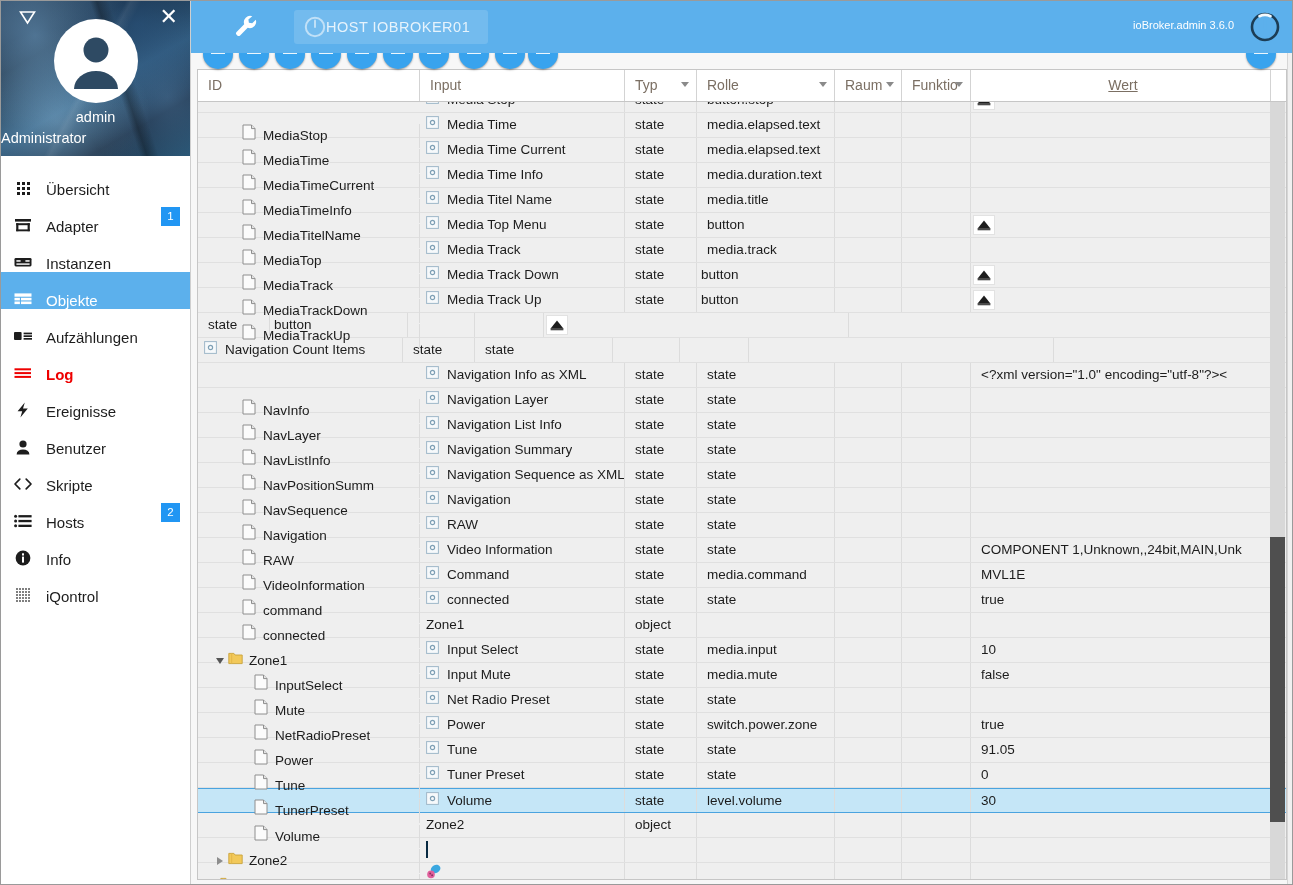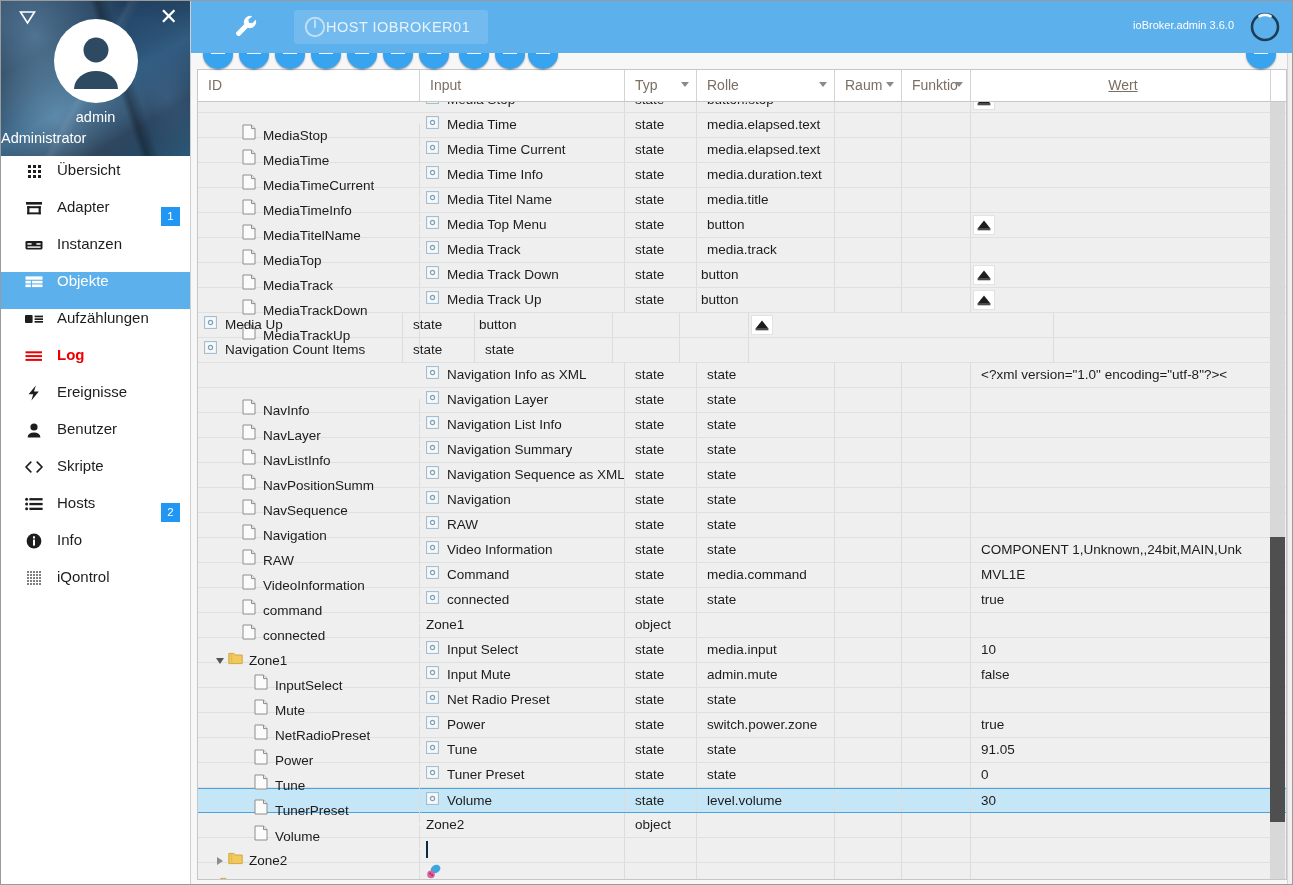--- a/index.html
+++ b/index.html
@@ -70,22 +70,22 @@
   }
   .sh-role {
     position: absolute; left: 0; right: 0; top: 129px;
     text-align: left; color: #ffffff;
     font-size: 14.5px; z-index: 3;
   }
 
   #sidebar-menu { padding-top: 5px; }
   .nav-item {
     position: relative;
-    display: flex; align-items: flex-start;
-    height: 37px; padding-left: 22px;
+    display: flex; align-items: flex-end;
+    height: 37px; padding-left: 11px;
     cursor: pointer;
     font-size: 15px; color: #1d1d1d;
   }
   .nav-item.selected { background: #5cb0ec; color: #ffffff; }
   .nav-item.alert { color: #ee0000; font-weight: bold; }
   .nav-ico {
     width: 22px; height: 20px;
     margin-right: 12px;
     display: flex; align-items: center; justify-content: center;
     flex: 0 0 22px;
@@ -786,28 +786,20 @@
           <div class="cell c-wert">
             <span class="btnpress">
               <svg width="16" height="13" viewBox="0 0 16 13">
   <path d="M8 1.5 L14 9 H2 Z" fill="#1d1d1d"></path>
   <rect x="1.6" y="9" width="12.8" height="2.3" fill="#4a4a4a"></rect>
               </svg>
             </span>
           </div>
         </div>
         <div class="row">
-          <div class="cell c-name">
-            <span style="width: 6px; flex: 0 0 6px;"></span>
-            <span class="state-ico"><svg width="13" height="13" viewBox="0 0 13 13">
-  <rect x="0.6" y="0.6" width="11.8" height="11.8" fill="#f6f9fb" stroke="#9fb8c9" stroke-width="1"></rect>
-  <circle cx="6.5" cy="6.5" r="2.1" fill="none" stroke="#7fa0b5" stroke-width="1.2"></circle>
-              </svg></span>
-            <span class="name-text">Media Up</span>
-          </div>
           <div class="cell c-typ">state</div>
           <div class="cell c-rolle" style="padding-left: 4px;">button</div>
           <div class="cell c-raum"></div>
           <div class="cell c-funk"></div>
           <div class="cell c-wert">
             <span class="btnpress">
               <svg width="16" height="13" viewBox="0 0 16 13">
   <path d="M8 1.5 L14 9 H2 Z" fill="#1d1d1d"></path>
   <rect x="1.6" y="9" width="12.8" height="2.3" fill="#4a4a4a"></rect>
               </svg>
@@ -1127,21 +1119,21 @@
           </div>
           <div class="cell c-name">
             <span style="width: 6px; flex: 0 0 6px;"></span>
             <span class="state-ico"><svg width="13" height="13" viewBox="0 0 13 13">
   <rect x="0.6" y="0.6" width="11.8" height="11.8" fill="#f6f9fb" stroke="#9fb8c9" stroke-width="1"></rect>
   <circle cx="6.5" cy="6.5" r="2.1" fill="none" stroke="#7fa0b5" stroke-width="1.2"></circle>
               </svg></span>
             <span class="name-text">Input Mute</span>
           </div>
           <div class="cell c-typ">state</div>
-          <div class="cell c-rolle">admin.mute</div>
+          <div class="cell c-rolle">media.mute</div>
           <div class="cell c-raum"></div>
           <div class="cell c-funk"></div>
           <div class="cell c-wert"><span>false</span></div>
         </div>
         <div class="row">
           <div class="cell c-id">
             <span style="width: 40px; flex: 0 0 40px;"></span>
             <span class="expander"></span>
             <span class="doc-ico"><svg width="14" height="16" viewBox="0 0 14 16">
   <path d="M1 1 h8.5 L13 4.6 V15 H1 Z" fill="#fbfbfb" stroke="#8e8e8e" stroke-width="1"></path>

